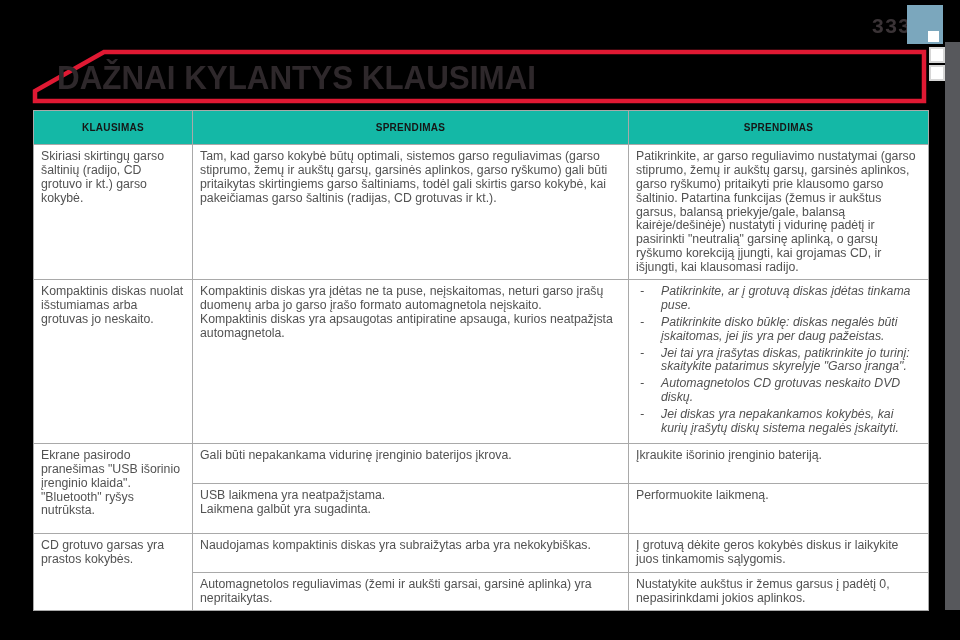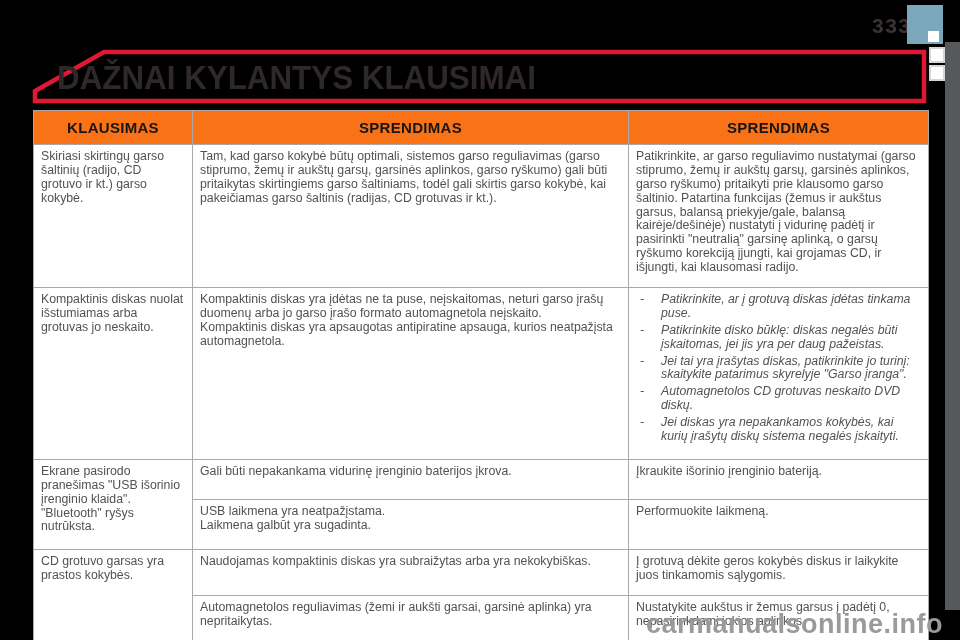--- a/index.html
+++ b/index.html
@@ -36,25 +36,25 @@
   }
   
   table.faq{
     position:absolute;left:33px;top:110px;width:895px;
     border-collapse:collapse;table-layout:fixed;background:#fff;
   }
   table.faq th,table.faq td{
     border:1px solid #a9a9a9;vertical-align:top;overflow:hidden;
   }
   table.faq th{
-    background:#f97316;height:31px;font-size:15px;font-weight:bold;color:#161616;
+    background:#14b8a6;height:31px;font-size:10px;font-weight:bold;color:#161616;
     text-align:center;vertical-align:middle;letter-spacing:0.3px;
   }
   table.faq td{
-    padding:5px 8px 12px 7px;font-size:12.3px;line-height:1.13;color:#525252;
+    padding:5px 8px 4px 7px;font-size:12.3px;line-height:1.13;color:#525252;
   }
   table.faq td p{margin:0;}
   table.faq td p + p{margin-top:0;}
   .dash-item{position:relative;padding-left:25px;margin-bottom:3px;font-style:italic;}
   .dash-item::before{content:"-";position:absolute;left:4px;top:0;}
   
   .watermark{
     position:absolute;right:17px;bottom:0px;
     font-size:27px;font-weight:bold;color:#9a9a9a;letter-spacing:0.5px;
   }
@@ -155,15 +155,14 @@
           <td>
             <p>Automagnetolos reguliavimas (žemi ir aukšti garsai, garsinė aplinka) yra nepritaikytas.</p>
           </td>
           <td>
             <p>Nustatykite aukštus ir žemus garsus į padėtį 0, nepasirinkdami jokios aplinkos.</p>
           </td>
         </tr>
       </tbody>
   </table>
 
-  <div class="watermark">carmanualsonline.info</div>
 
 </div>
 
 </body></html>

